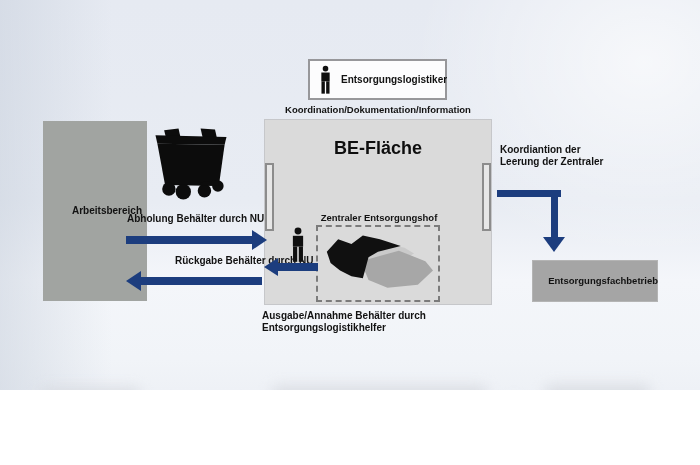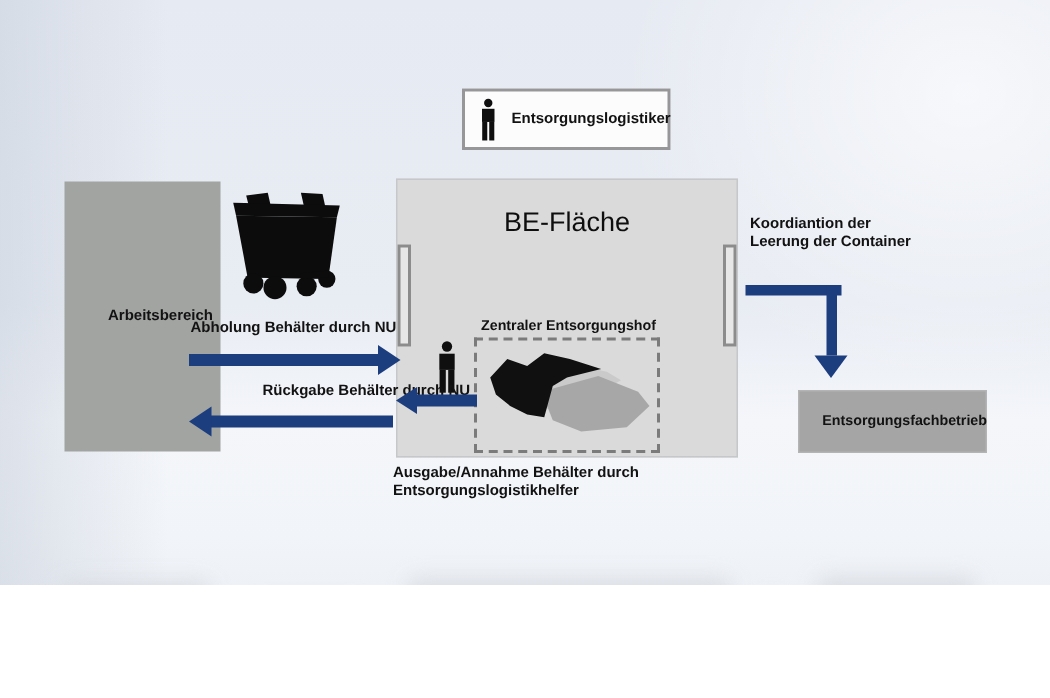--- a/index.html
+++ b/index.html
@@ -15,21 +15,21 @@
   .lbl{font-weight:bold;color:#121212;font-size:10px;line-height:12px;white-space:nowrap;}
   .lbl-sm{font-weight:bold;color:#121212;font-size:9.5px;line-height:12px;white-space:nowrap;}
   .center{text-align:center;}
   
   .blur-shape{position:absolute;background:#d7dae0;filter:blur(7px);border-radius:5px;opacity:.85;}
   
   .actor-box{left:308px;top:59px;width:139px;height:41px;background:#fcfcfd;border:2px solid #97979a;
     display:flex;align-items:center;gap:9px;padding-left:9px;box-sizing:border-box;}
   
   .be-box{left:264px;top:119px;width:228px;height:186px;background:#dadada;border:1px solid #c6c7ca;box-sizing:border-box;}
-  .be-title{left:264px;top:138px;width:228px;font-weight:normal;font-size:18px;color:#0e0e0e;}
+  .be-title{left:264px;top:138px;width:228px;font-weight:bold;font-size:18px;color:#0e0e0e;}
   .gate{width:9px;height:68px;background:#e7e7e7;border:2px solid #8c8c8c;box-sizing:border-box;}
   .dash-box{left:316px;top:225px;width:124px;height:77px;border:2px dashed #7b7b7b;box-sizing:border-box;}
   
   .ws-box{left:43px;top:121px;width:80px;height:180px;background:#a1a4a1;display:flex;align-items:center;justify-content:center;padding-left:24px;}
   .co-box{left:532px;top:260px;width:126px;height:42px;background:#a5a5a5;display:flex;align-items:center;justify-content:flex-end;
     box-shadow:inset 0 0 0 1px #b4b4b4;}
   
   .bar{position:absolute;background:#1c3d7e;}
   .head-right{position:absolute;width:0;height:0;border-top:10px solid transparent;border-bottom:10px solid transparent;border-left:15px solid #1c3d7e;}
   .head-left{position:absolute;width:0;height:0;border-top:10px solid transparent;border-bottom:10px solid transparent;border-right:15px solid #1c3d7e;}
@@ -54,20 +54,21 @@
       <svg width="13" height="30" viewBox="0 0 20 44" fill="#0f0f0f">
         <circle cx="10" cy="4.5" r="4.3"></circle>
         <rect x="3.6" y="10.5" width="12.8" height="13.5"></rect>
         <rect x="3.8" y="24" width="5.2" height="19"></rect>
         <rect x="11" y="24" width="5.2" height="19"></rect>
       </svg>
     </span>
     <span class="lbl">Entsorgungslogistiker</span>
   </div>
 
+  <div class="abs lbl-sm center" style="left:264px;top:104px;width:228px;">Koordination/Dokumentation/Information</div>
 
   <div class="abs be-box"></div>
   <div class="abs be-title center">BE-Fläche</div>
   <div class="abs gate" style="left:265px;top:163px;"></div>
   <div class="abs gate" style="left:482px;top:163px;"></div>
 
   <div class="abs lbl-sm center" style="left:299px;top:212px;width:160px;">Zentraler Entsorgungshof</div>
   <div class="abs dash-box">
     <span>
       <svg width="120" height="73" viewBox="0 0 124 77">
@@ -116,21 +117,21 @@
     <div class="bar" style="left:140px;top:277px;width:122px;height:8px;"></div>
     <div class="head-left" style="left:126px;top:271px;"></div>
   </div>
   <div>
     <div class="bar" style="left:278px;top:263px;width:40px;height:8px;"></div>
     <div class="head-left sm" style="left:264px;top:258px;"></div>
   </div>
 
   <div class="abs" style="left:500px;top:144px;">
     <div class="lbl">Koordiantion der</div>
-    <div class="lbl">Leerung der Container</div>
+    <div class="lbl">Leerung der Zentraler</div>
   </div>
   <div>
     <div class="bar" style="left:497px;top:190px;width:64px;height:7px;"></div>
     <div class="bar" style="left:551px;top:190px;width:7px;height:47px;"></div>
     <div class="head-down" style="left:543px;top:237px;"></div>
   </div>
 
   <div class="abs co-box">
     <span class="lbl-sm">Entsorgungsfachbetrieb</span>
   </div>

